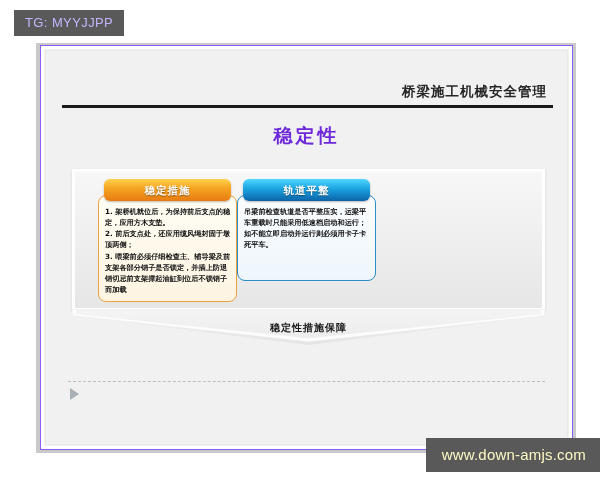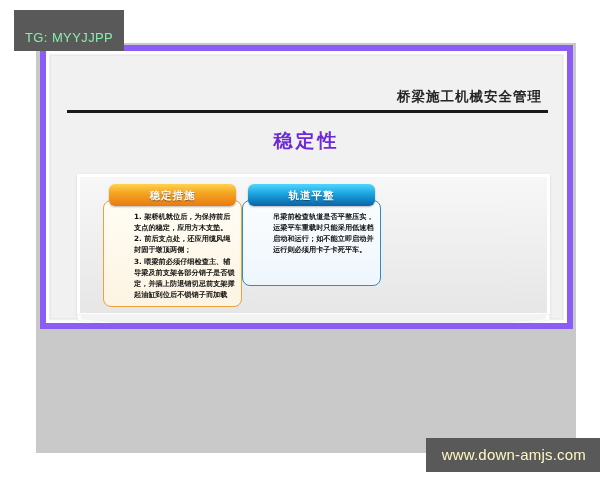--- a/index.html
+++ b/index.html
@@ -14,24 +14,24 @@
     overflow: hidden;
     position: relative;
   }
 
   
   .tag-badge {
     position: absolute;
     left: 14px;
     top: 10px;
     background: #595959;
-    color: #86efac;
+    color: #c4b5fd;
     font-size: 13px;
     letter-spacing: 0.4px;
-    padding: 20px 11px 6px 11px;
+    padding: 5px 11px 6px 11px;
     z-index: 40;
     font-family: "Liberation Sans", sans-serif;
     white-space: nowrap;
   }
 
   
   .watermark {
     position: absolute;
     right: 0px;
     bottom: 8px;
@@ -52,23 +52,23 @@
     top: 43px;
     width: 540px;
     height: 410px;
     background: #c9c9c9;
   }
   .page {
     position: absolute;
     left: 40px;
     top: 45px;
     width: 533px;
-    height: 284px;
+    height: 405px;
     background: #f1f1f1;
-    border: 6px solid #8b5cf6;
+    border: 1px solid #8b5cf6;
     box-sizing: border-box;
     box-shadow: inset 0 0 0 3px #ffffff;
     overflow: hidden;
   }
   .page-inner {
     position: absolute;
     left: 4px;
     top: 4px;
     right: 4px;
     bottom: 4px;
@@ -231,21 +231,21 @@
 
   
   .panel.green .panel-badge {
     background: linear-gradient(180deg,#a4e04b 0%, #5cb318 45%, #2e7a06 100%);
   }
   .panel.green .panel-body {
     border-color: #63ae33;
     background: linear-gradient(180deg,#fbfefa 0%, #f0f7ec 100%);
   }
 
-  .panel-body-text { display: block; white-space: pre-line; margin-left: 24px; }
+  .panel-body-text { display: block; white-space: pre-line; }
 
   
   .smartart-caption {
     position: absolute;
     left: 0;
     right: 0;
     top: 152px;
     text-align: center;
     font-size: 10px;
     font-weight: bold;

